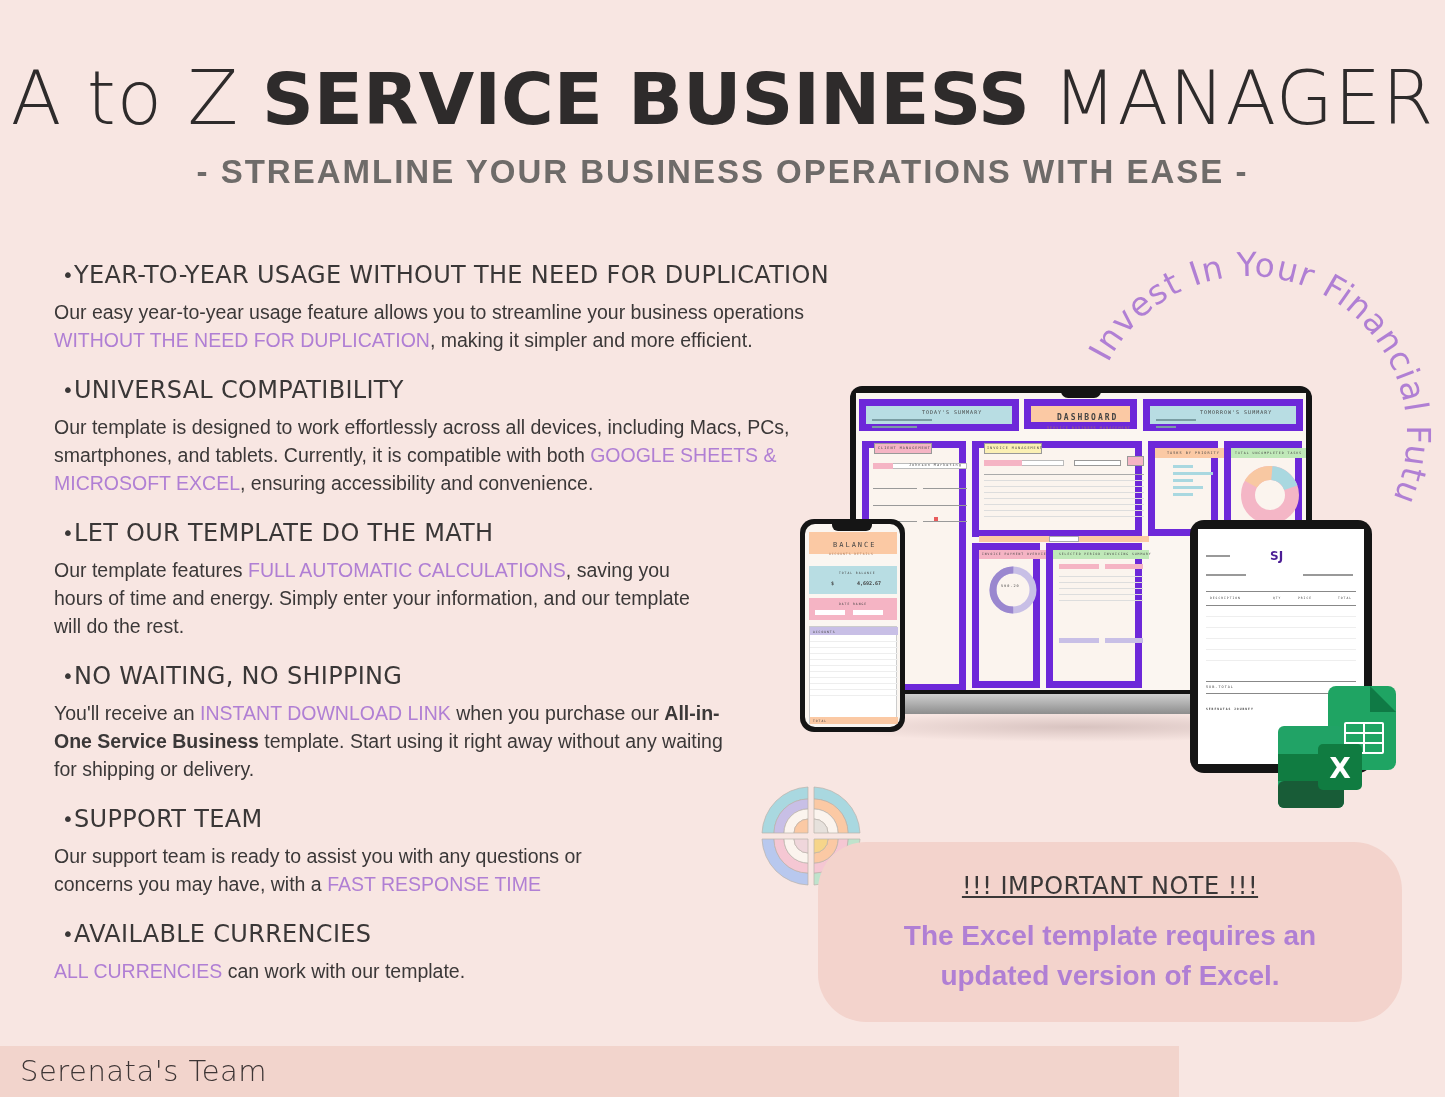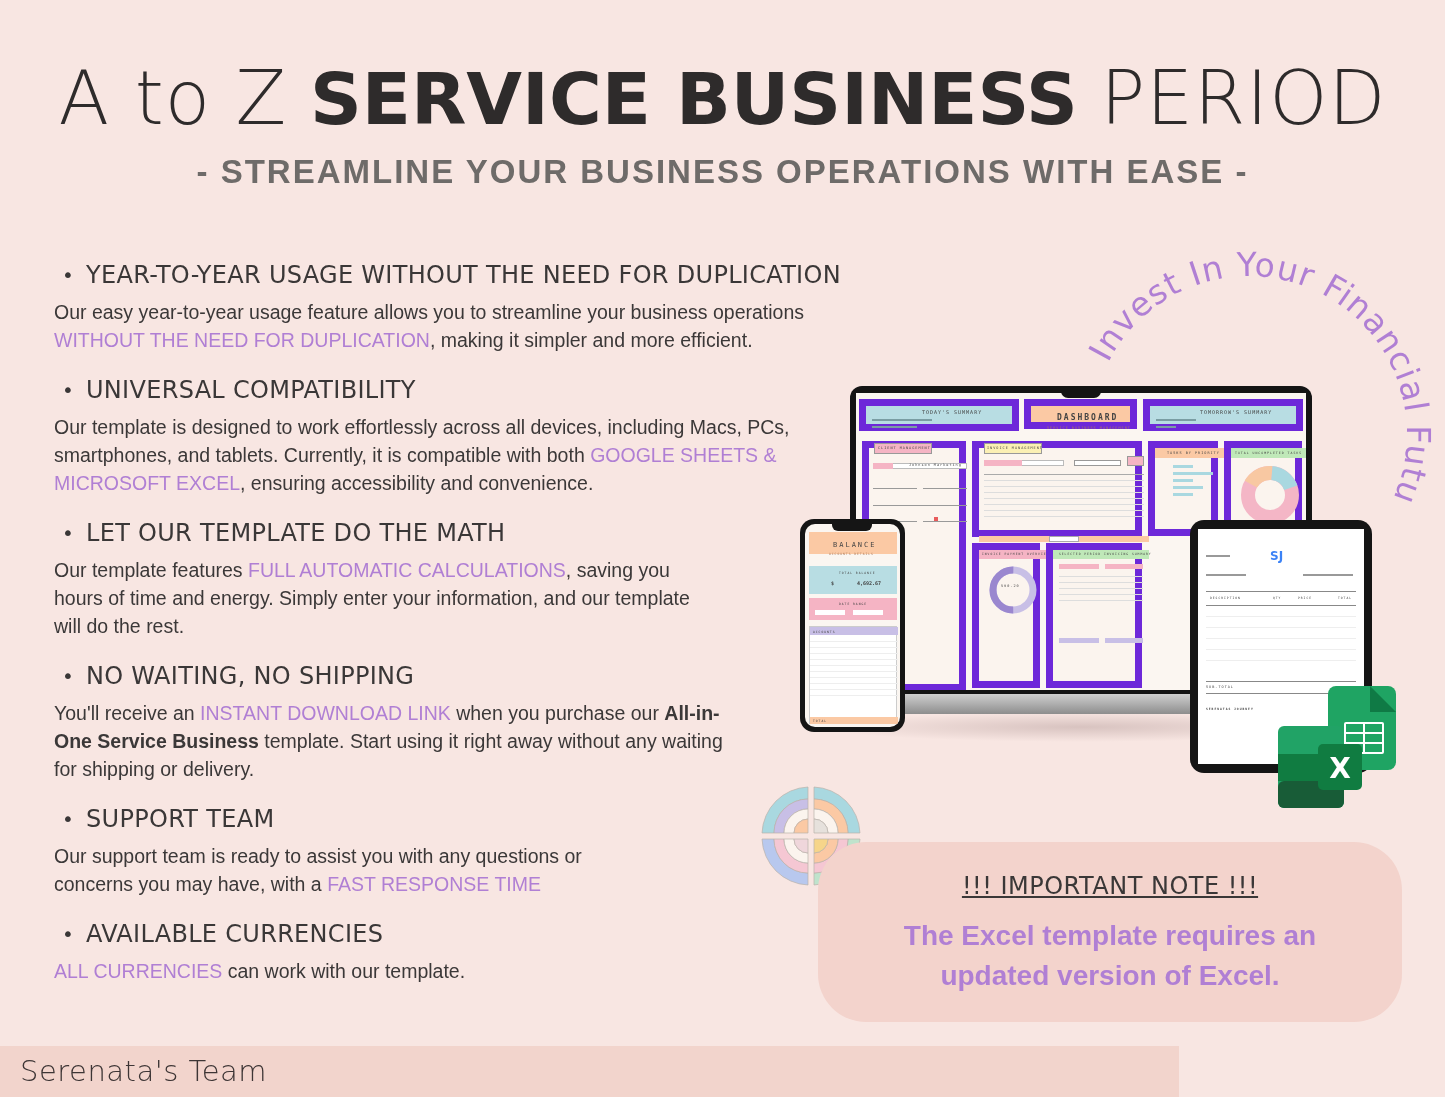--- a/index.html
+++ b/index.html
@@ -23,21 +23,21 @@
     font-family: "Liberation Sans", sans-serif;
   }
   .features { position: absolute; left: 42px; top: 256px; width: 840px; }
   .feature { margin-bottom: 0; }
   .feature h2 {
     font-size: 24px; font-weight: 400; color: #3a3737;
     letter-spacing: 0.3px; padding-left: 22px; position: relative; height: 38px; line-height: 38px;
     font-family: "DejaVu Sans", sans-serif;
   }
   .feature h2 .bullet { position: absolute; left: 20px; top: 0; font-size: 20px; }
-  .feature h2 .htext { margin-left: 22px; }
+  .feature h2 .htext { margin-left: 10px; }
   .feature p {
     font-size: 19.5px; line-height: 28px; color: #3b3838;
     font-family: "Liberation Sans", sans-serif; margin-top: 4px; margin-left: 12px;
   }
   .hl { color: #b07fd4; }
   .strong { font-weight: 700; }
 
   .f1 { position: absolute; top: 0; }
   .f2 { position: absolute; top: 115px; }
   .f3 { position: absolute; top: 258px; }
@@ -118,21 +118,21 @@
 
   .excel-logo { position: absolute; left: 1278px; top: 686px; width: 118px; height: 122px; }
   .wheel { position: absolute; left: 760px; top: 785px; width: 102px; height: 102px; }
 </style>
 </head>
 <body>
 
 <div class="title">
   <span class="light">A to Z</span>
   <span class="bold">SERVICE BUSINESS</span>
-  <span class="light">PERIOD</span>
+  <span class="light">MANAGER</span>
 </div>
 <div class="subtitle">- STREAMLINE YOUR BUSINESS OPERATIONS WITH EASE -</div>
 
 <div class="features">
   <div class="feature f1">
     <h2><span class="bullet">•</span><span class="htext">YEAR-TO-YEAR USAGE WITHOUT THE NEED FOR DUPLICATION</span></h2>
     <p><span>Our easy year-to-year usage feature allows you to streamline your business operations </span><span class="hl">WITHOUT THE NEED FOR DUPLICATION</span><span>, making it simpler and more efficient.</span></p>
   </div>
   <div class="feature f2">
     <h2><span class="bullet">•</span><span class="htext">UNIVERSAL COMPATIBILITY</span></h2>
@@ -296,21 +296,21 @@
       <div style="position:absolute;left:0;top:62px;width:88px;height:1px;background:#eee;"></div>
       <div style="position:absolute;left:0;top:68px;width:88px;height:1px;background:#eee;"></div>
       <div style="position:absolute;left:0;top:90px;width:88px;height:7px;background:#fbc9a4;"></div>
       <span class="t-tiny" style="left:3px;top:92px;font-size:3px;">TOTAL</span>
     </div>
   </div>
 </div>
 
 <div class="tablet">
   <div class="screen">
-    <span style="position:absolute;left:72px;top:20px;font-size:12px;font-weight:700;color:#3b82f6;font-family:'DejaVu Sans',sans-serif;">SJ</span>
+    <span style="position:absolute;left:72px;top:20px;font-size:12px;font-weight:700;color:#4c1d95;font-family:'DejaVu Sans',sans-serif;">SJ</span>
     <div style="position:absolute;left:8px;top:26px;width:24px;height:2px;background:#999;"></div>
     <div style="position:absolute;left:8px;top:45px;width:40px;height:2px;background:#999;"></div>
     <div style="position:absolute;left:105px;top:45px;width:50px;height:2px;background:#999;"></div>
     <div style="position:absolute;left:8px;top:62px;width:150px;height:1px;background:#888;"></div>
     <span class="t-tiny" style="left:12px;top:67px;font-size:3px;">DESCRIPTION</span>
     <span class="t-tiny" style="left:75px;top:67px;font-size:3px;">QTY</span>
     <span class="t-tiny" style="left:100px;top:67px;font-size:3px;">PRICE</span>
     <span class="t-tiny" style="left:140px;top:67px;font-size:3px;">TOTAL</span>
     <div style="position:absolute;left:8px;top:76px;width:150px;height:1px;background:#888;"></div>
     <div style="position:absolute;left:8px;top:87px;width:150px;height:1px;background:#eee;"></div>

